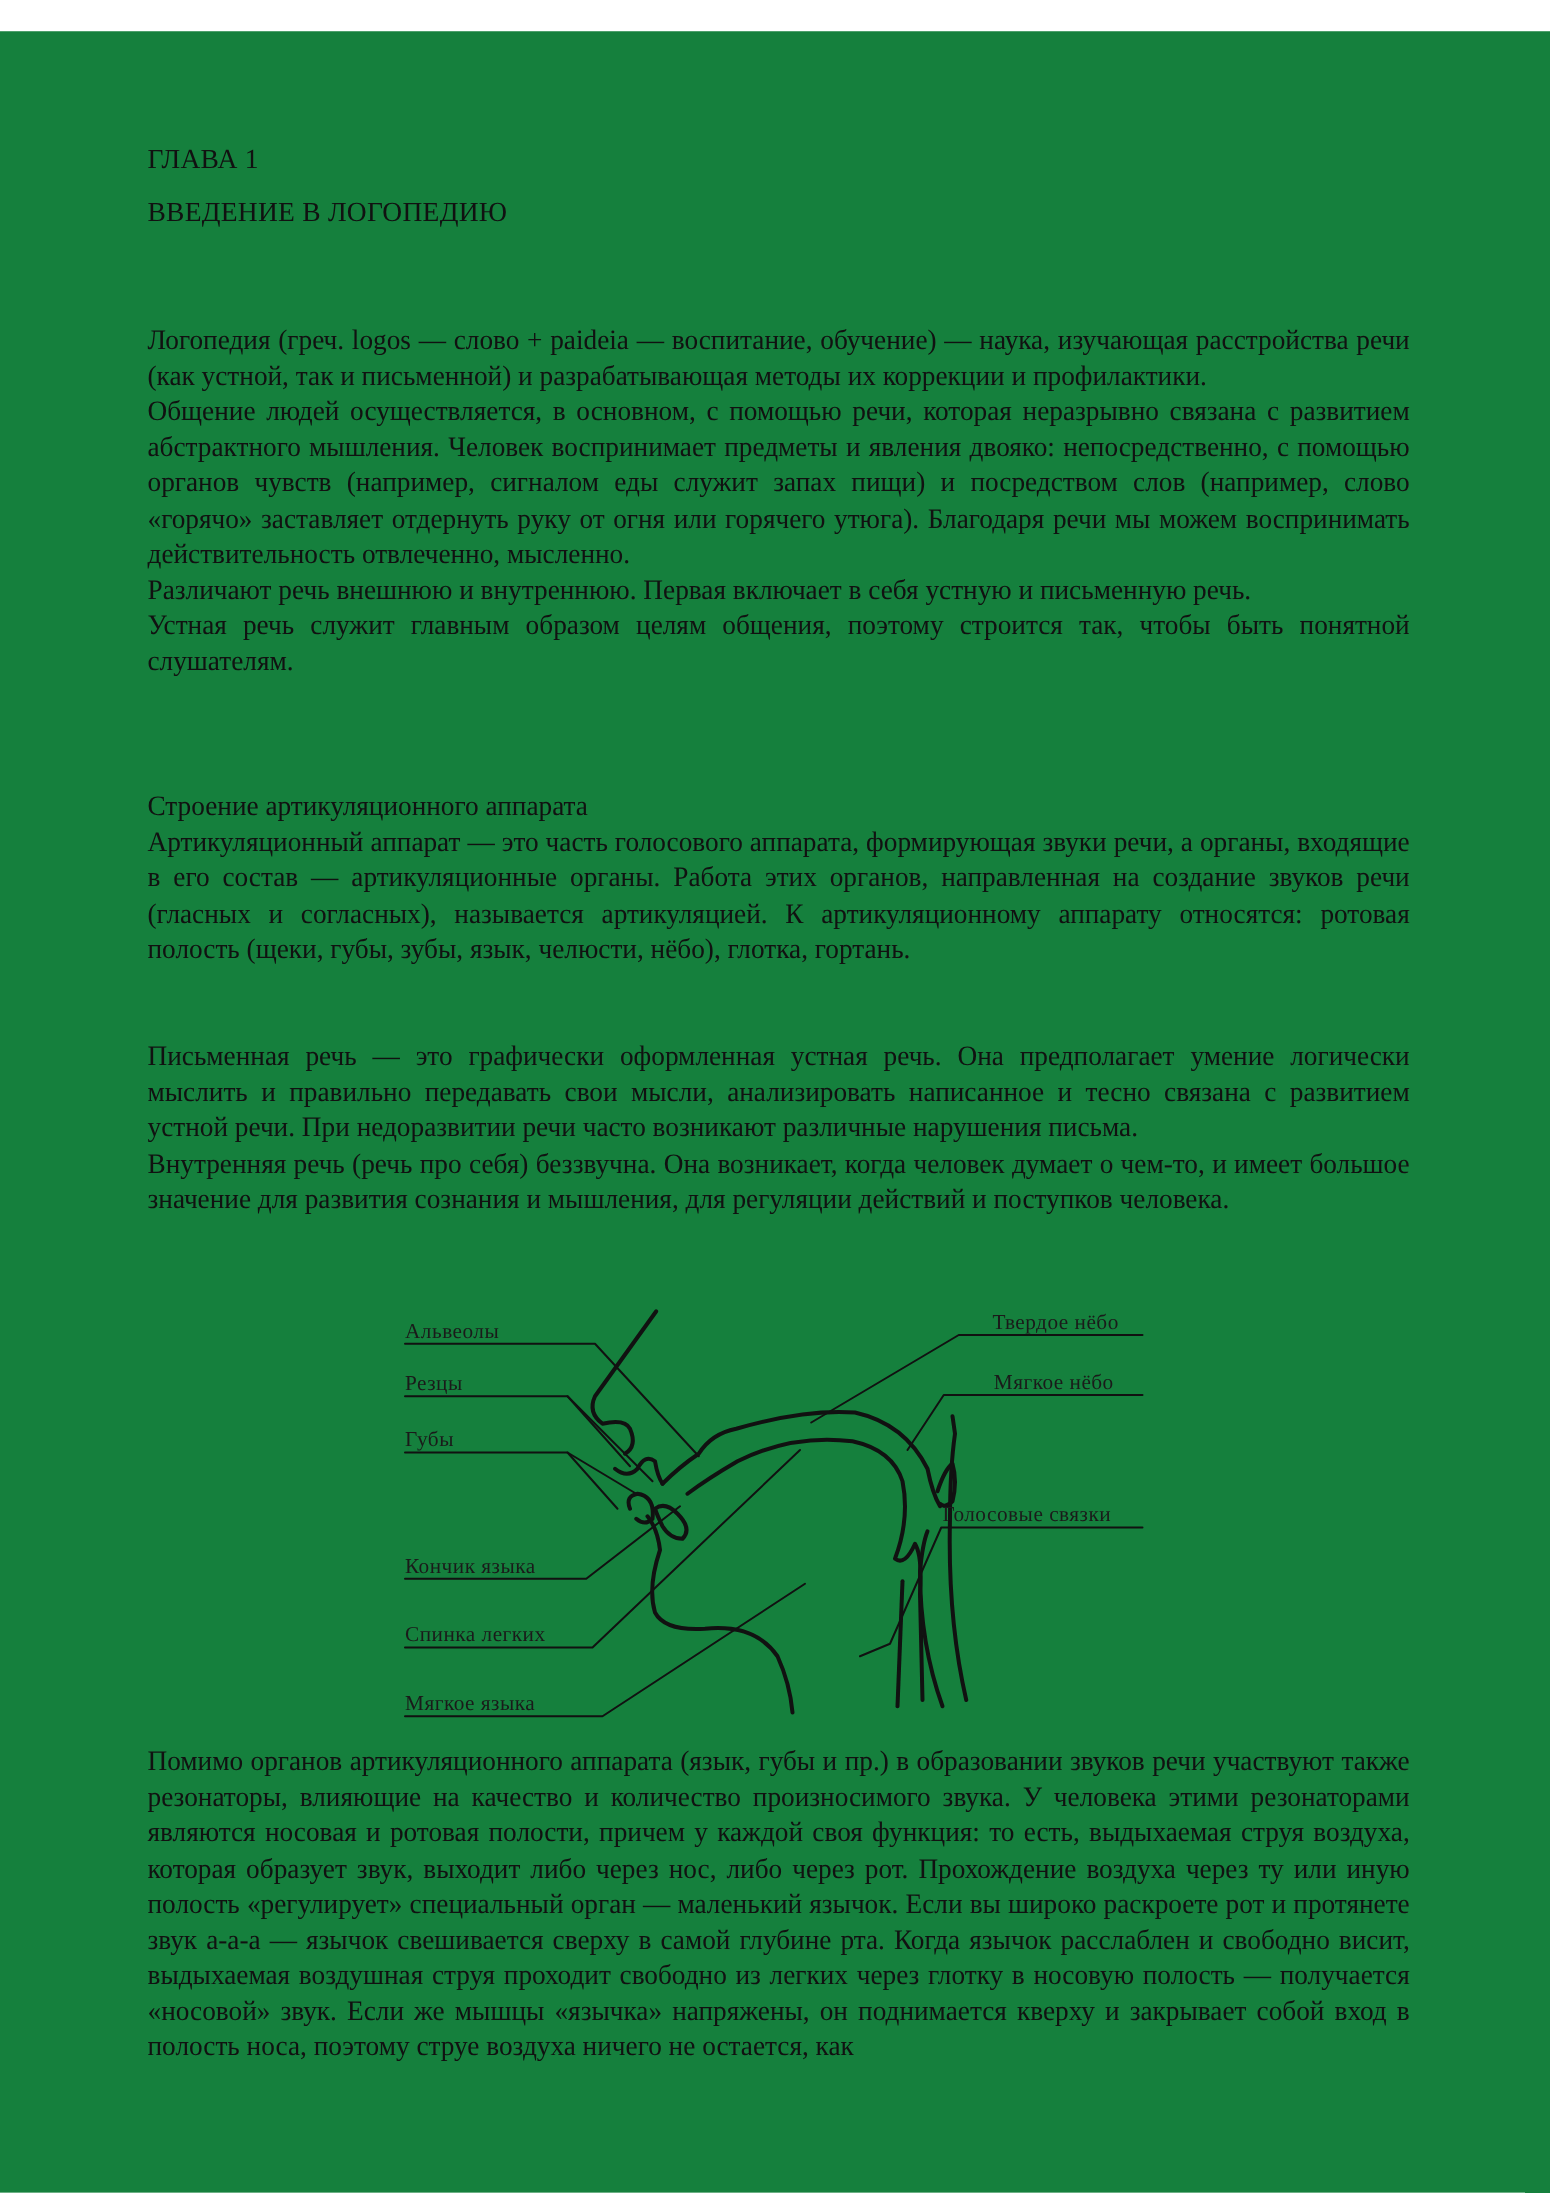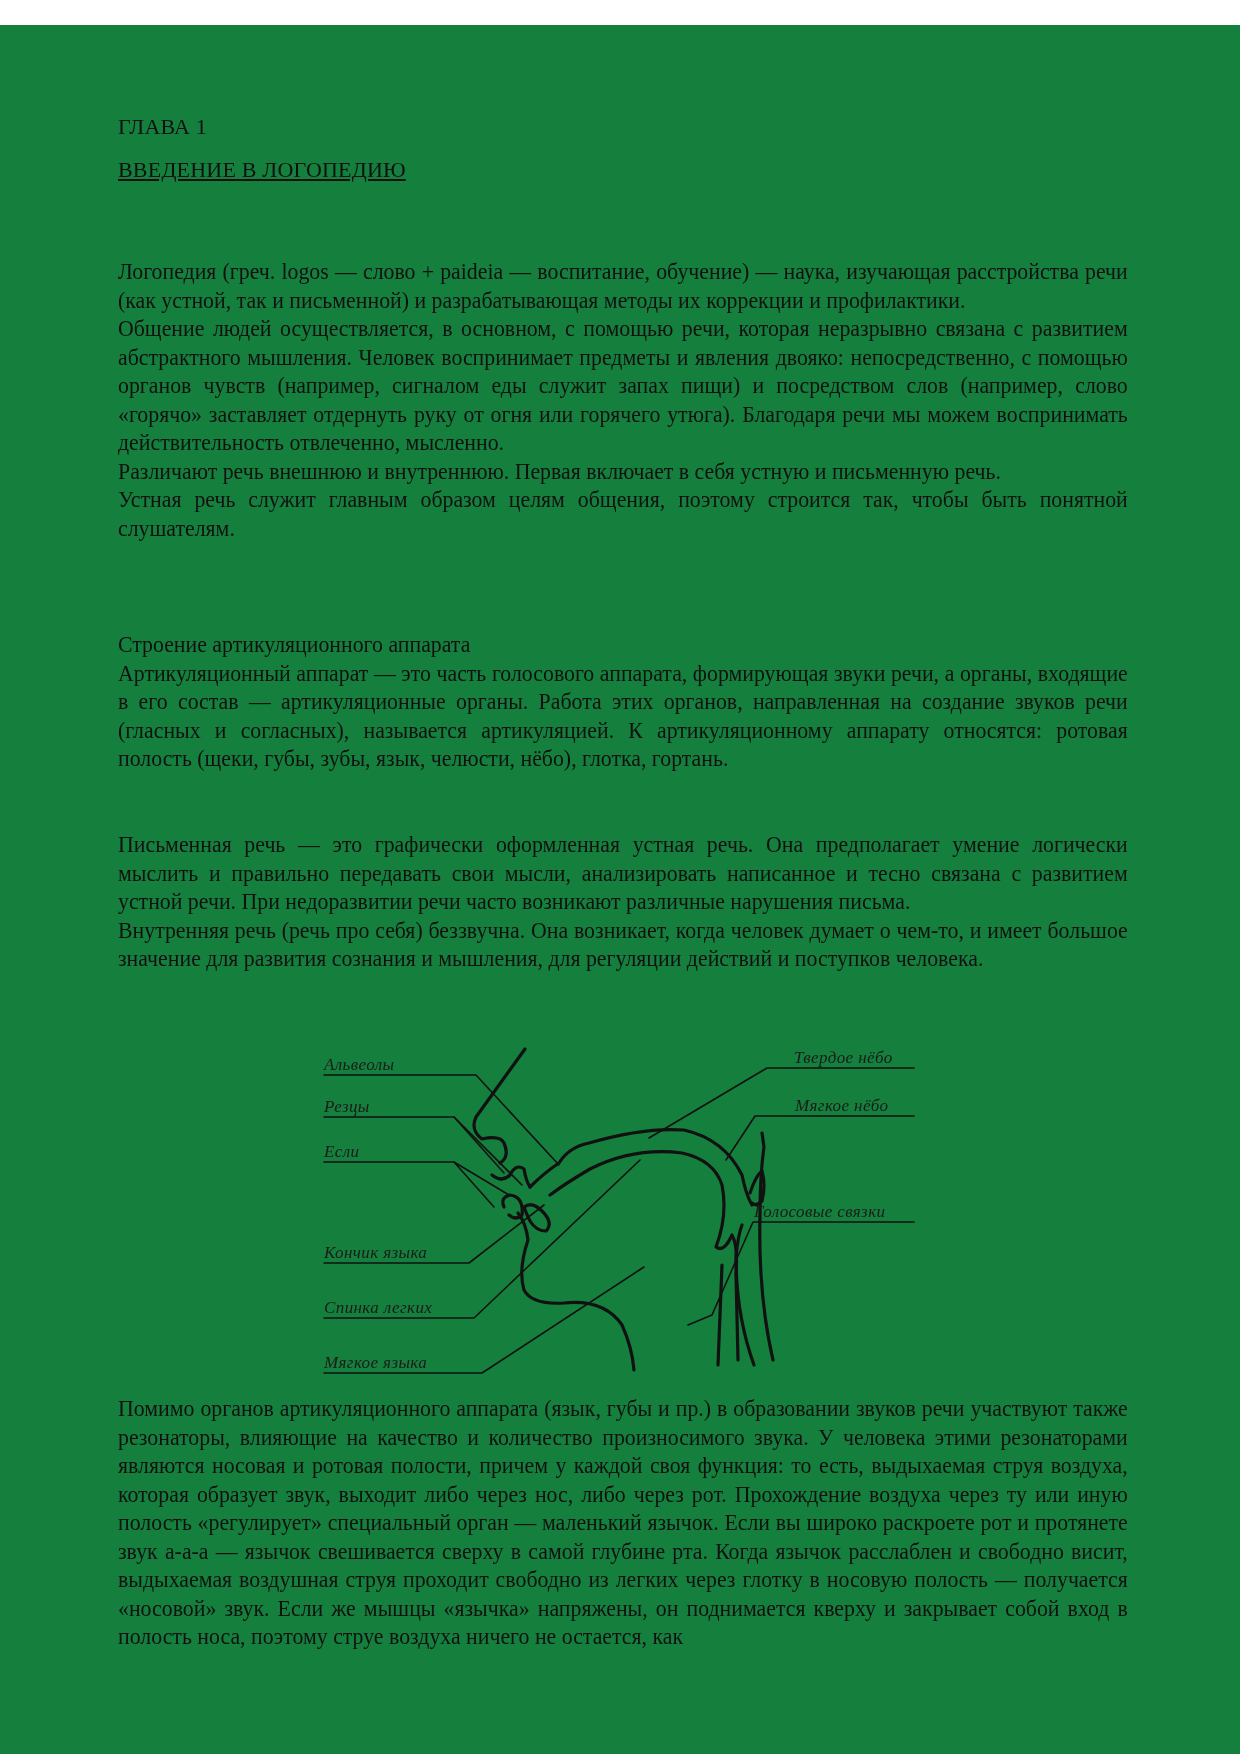--- a/index.html
+++ b/index.html
@@ -21,31 +21,31 @@
     width: 1041px;
   }
   .para p { margin: 0; text-align: justify; }
   .para p.left { text-align: left; }
   .diagram {
     position: absolute; left: 304px; top: 1010px; width: 634px; height: 350px;
   }
   .diagram svg { position: absolute; left: 0; top: 0; }
   .label {
     position: absolute; font-family: "Liberation Serif", "DejaVu Serif", serif;
-    font-style: italic; font-size: 17px; line-height: 18px; color: #1a1a1a;
+    font-size: 17px; line-height: 18px; color: #1a1a1a;
     white-space: nowrap; letter-spacing: 0.4px;
   }
 </style>
 </head>
 <body>
 
 <div class="page">
 
   <div class="heading" style="top:88px;">ГЛАВА 1</div>
-  <div class="heading" style="top:131px;text-decoration:underline;">ВВЕДЕНИЕ В ЛОГОПЕДИЮ</div>
+  <div class="heading" style="top:131px;">ВВЕДЕНИЕ В ЛОГОПЕДИЮ</div>
 
   <div class="para" style="top:233px;">
     <p>Логопедия (греч. logos — слово + paideia — воспитание, обучение) — наука, изучающая расстройства речи (как устной, так и письменной) и разрабатывающая методы их коррекции и профилактики.</p>
     <p>Общение людей осуществляется, в основном, с помощью речи, которая неразрывно связана с развитием абстрактного мышления. Человек воспринимает предметы и явления двояко: непосредственно, с помощью органов чувств (например, сигналом еды служит запах пищи) и посредством слов (например, слово «горячо» заставляет отдернуть руку от огня или горячего утюга). Благодаря речи мы можем воспринимать действительность отвлеченно, мысленно.</p>
     <p>Различают речь внешнюю и внутреннюю. Первая включает в себя устную и письменную речь.</p>
     <p>Устная речь служит главным образом целям общения, поэтому строится так, чтобы быть понятной слушателям.</p>
   </div>
 
   <div class="para" style="top:606px;">
     <p class="left">Строение артикуляционного аппарата</p>
@@ -102,21 +102,21 @@
 
           <path d="M414,330 L418,230"></path>
           <path d="M450,330 Q432,280 432,222 Q434,200 438,190"></path>
           <path d="M469,325 Q454,260 456,180 Q456,140 460,112 L458,98"></path>
         </g>
       </g>
     </svg>
 
     <div class="label" style="left:20px; top:21px;">Альвеолы</div>
     <div class="label" style="left:20px; top:63px;">Резцы</div>
-    <div class="label" style="left:20px; top:108px;">Если</div>
+    <div class="label" style="left:20px; top:108px;">Губы</div>
     <div class="label" style="left:20px; top:209px;text-align:right;">Кончик языка</div>
     <div class="label" style="left:20px; top:264px;">Спинка легких</div>
     <div class="label" style="left:20px; top:319px;">Мягкое языка</div>
 
     <div class="label" style="left:490px; top:14px;">Твердое нёбо</div>
     <div class="label" style="left:491px; top:62px;">Мягкое нёбо</div>
     <div class="label" style="left:450px; top:168px;text-align:center;">Голосовые связки</div>
   </div>
 
   <div class="para" style="top:1370px;">

